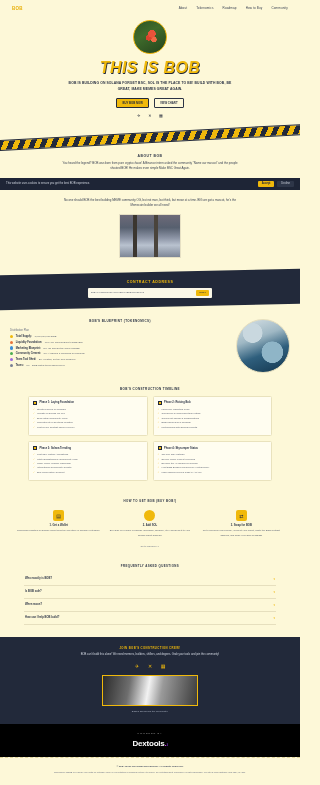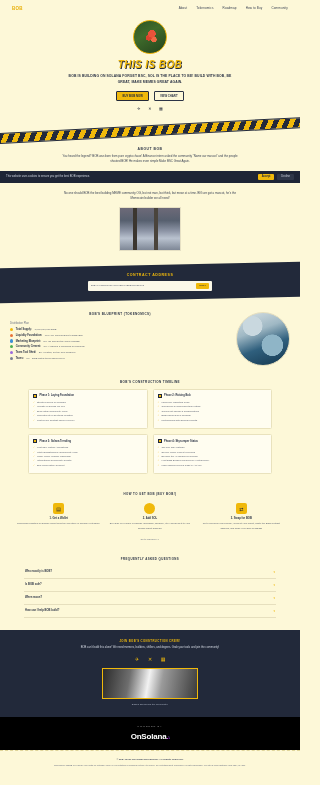--- a/index.html
+++ b/index.html
@@ -28,21 +28,21 @@
   .avatar {
     width:34px; height:34px; border-radius:50%;
     margin:0 auto 5px; border:1.2px solid #e8b00a;
     background:
       radial-gradient(circle at 56% 40%, #e8533a 0 14%, transparent 15%),
       radial-gradient(circle at 46% 52%, #d8452e 0 12%, transparent 13%),
       radial-gradient(circle at 62% 58%, #ef6a44 0 10%, transparent 11%),
       linear-gradient(150deg,#2e5424 0%,#3f6b2b 40%,#24421c 100%);
   }
   .hero h1 {
-    font-size:10px; color:#f0b90b; letter-spacing:.4px;
+    font-size:16px; color:#f0b90b; letter-spacing:.4px;
     font-style:italic; font-weight:bold;
     text-shadow:.7px .7px 0 #22293a;
     margin-bottom:4px;
   }
   .hero p {
     font-size:3.4px; line-height:1.75; color:#2c3446;
     max-width:165px; margin:0 auto 5px; font-weight:bold; letter-spacing:.1px;
   }
   .hero-btns { display:flex; gap:5px; justify-content:center; margin-bottom:5px; }
   .btn-y {
@@ -464,21 +464,21 @@
       <div class="ic">✕</div>
       <div class="ic">▦</div>
     </div>
     <div class="comm-photo"></div>
     <div class="comm-cap">BOB is BUILDING the community!</div>
   </div>
 
   <div class="powered">
     <div class="pw-lbl">POWERED BY</div>
     <div class="pw-brand">
-      <span>OnSolana</span><span class="dot1">.</span><span class="dot2">\</span>
+      <span>Dextools</span><span class="dot1">.</span><span class="dot2">\</span>
     </div>
   </div>
 
   <div class="foot">
     <div class="c1">© 2024 BOB The Memecoin Builder. All Rights Reserved.</div>
     <div class="c2">Disclaimer: $BOB is a meme coin with no intrinsic value or expectation of financial return. It's purely for entertainment purposes. Invest responsibly. Crypto is unpredictable and risky, DYOR.</div>
   </div>
 
 </div>
 

